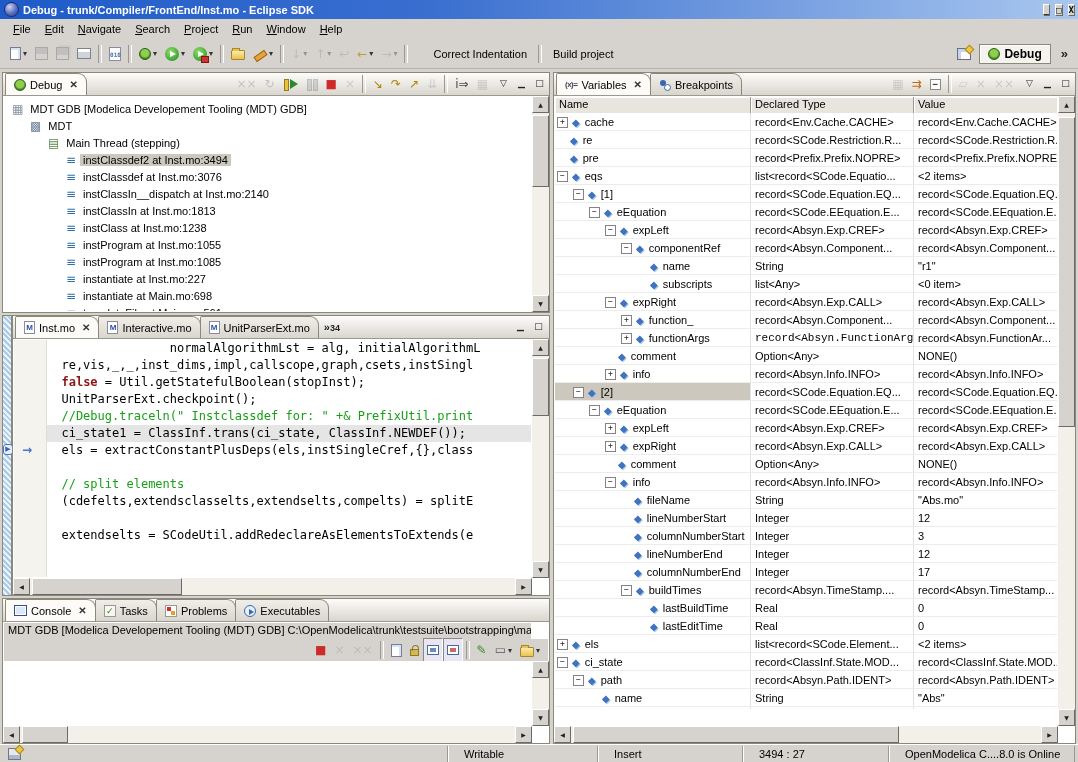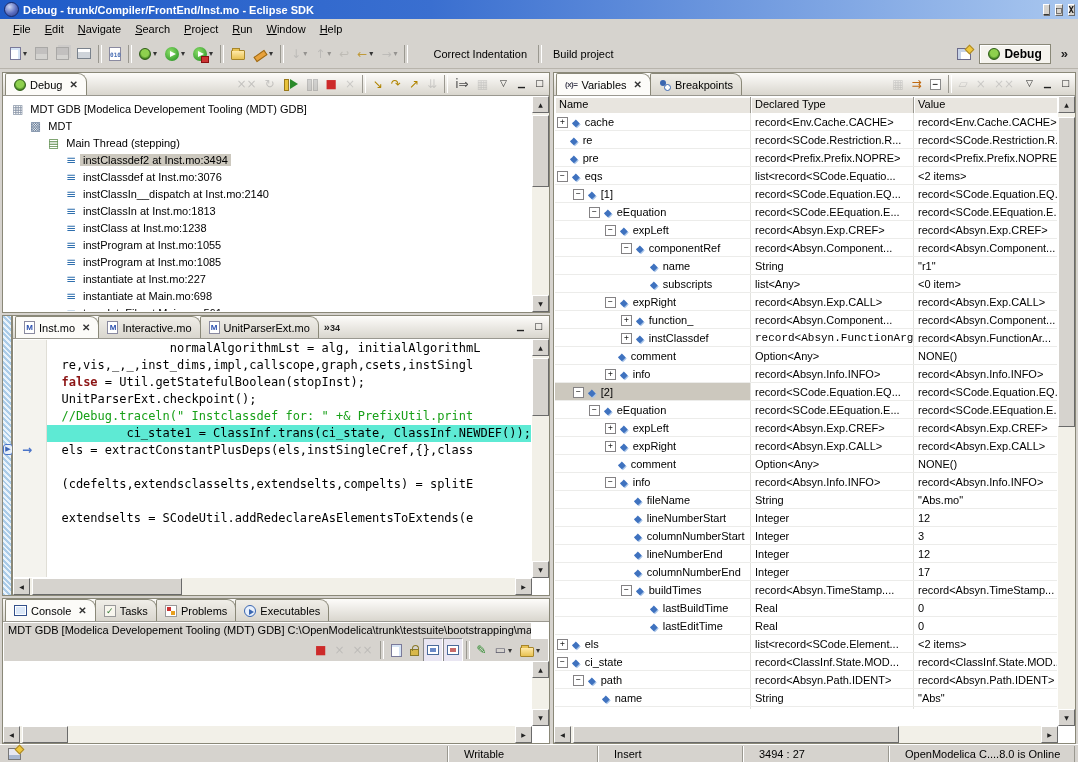--- a/index.html
+++ b/index.html
@@ -135,21 +135,21 @@
 
   
   #editor-strip{position:absolute;left:2px;top:315px;width:10px;height:281px;border:1px solid #8a8878;box-sizing:border-box;
     background:repeating-linear-gradient(45deg,#aacbe8 0 2px,#eaf3fb 2px 4px);}
   #strip-badge{position:absolute;left:0px;width:10px;height:11px;background:#e8f0fa;border:1px solid #4a74c8;border-radius:3px;
     font:bold 7px/9px "DejaVu Sans",sans-serif;color:#3a64b8;text-align:center;box-sizing:border-box;}
   #editor-ruler{position:absolute;left:1px;top:24px;width:32px;bottom:18px;background:#f4f3ee;border-right:1px solid #e0ded6;}
   #ip-arrow{position:absolute;left:8px;font:bold 12px/14px "DejaVu Sans",sans-serif;color:#4a74c8;}
   #code-lines{position:absolute;left:34px;top:24px;right:18px;bottom:18px;overflow:hidden;background:#fff;}
   .cline{height:17px;white-space:pre;font:12px/17px "DejaVu Sans Mono",monospace;}
-  .cline.cur{background:#5eead4;text-align:right;}
+  .cline.cur{background:#e5e5e5;}
   .seg-k{color:#8c1414;font-weight:bold;}
   .seg-c{color:#18a018;}
   #more-tabs{align-self:center;margin-left:6px;font-weight:bold;color:#222;}
   #more-tabs small{font-size:9px;}
 
   
   #console-label{position:absolute;left:1px;top:24px;right:18px;height:16px;padding:1px 4px;
     background:#d6d3ce;white-space:nowrap;overflow:hidden;box-sizing:border-box;}
   #console-toolbar-row{position:absolute;left:1px;top:40px;right:1px;height:22px;background:#d6d3ce;
     display:flex;align-items:center;justify-content:flex-end;padding-right:4px;box-sizing:border-box;}
@@ -420,20 +420,21 @@
     </div>
     <div id="code-lines">
         <div class="cline"><span>                 normalAlgorithmLst = alg, initialAlgorithmL</span></div>
         <div class="cline"><span>  re,vis,_,_,inst_dims,impl,callscope,graph,csets,instSingl</span></div>
         <div class="cline"><span>  </span><span class="seg-k">false</span><span> = Util.getStatefulBoolean(stopInst);</span></div>
         <div class="cline"><span>  UnitParserExt.checkpoint();</span></div>
         <div class="cline"><span class="seg-c">  //Debug.traceln(" Instclassdef for: " +&amp; PrefixUtil.print</span></div>
         <div class="cline cur"><span>  ci_state1 = ClassInf.trans(ci_state, ClassInf.NEWDEF());</span></div>
         <div class="cline"><span>  els = extractConstantPlusDeps(els,instSingleCref,{},class</span></div>
         <div class="cline"></div>
+        <div class="cline"><span class="seg-c">  // split elements</span></div>
         <div class="cline"><span>  (cdefelts,extendsclasselts,extendselts,compelts) = splitE</span></div>
         <div class="cline"></div>
         <div class="cline"><span>  extendselts = SCodeUtil.addRedeclareAsElementsToExtends(e</span></div>
       </div>
     <div class="sbv" style="right:0;top:23px;bottom:17px;">
       <span class="sbb" style="top:0;">▲</span>
       <span class="sbt" style="top:19px;height:58px;"></span>
       <span class="sbb" style="bottom:0;">▼</span>
     </div>
     <div class="sbh" style="left:0;right:17px;bottom:0;">
@@ -678,21 +679,21 @@
             <span>function_</span>
           </span>
           <span class="cell" style="width: 163px;">record&lt;Absyn.Component...</span>
           <span class="cell" style="flex: 1 1 0%; border-right: none;">record&lt;Absyn.Component...</span>
         </div>
         <div class="vrow">
           <span class="cell cn" style="width: 196px;">
             <span style="display: inline-block; flex: 0 0 auto; width: 64px;"></span>
             <span class="exp">+</span>
             <span class="diamond">◆</span>
-            <span>instClassdef</span>
+            <span>functionArgs</span>
           </span>
           <span class="cell" style="width: 163px; font-family: Liberation Mono, monospace;">record&lt;Absyn.FunctionArg...</span>
           <span class="cell" style="flex: 1 1 0%; border-right: none;">record&lt;Absyn.FunctionAr...</span>
         </div>
         <div class="vrow">
           <span class="cell cn" style="width: 196px;">
             <span style="display: inline-block; flex: 0 0 auto; width: 48px;"></span>
             <span class="exp none"></span>
             <span class="diamond">◆</span>
             <span>comment</span>

